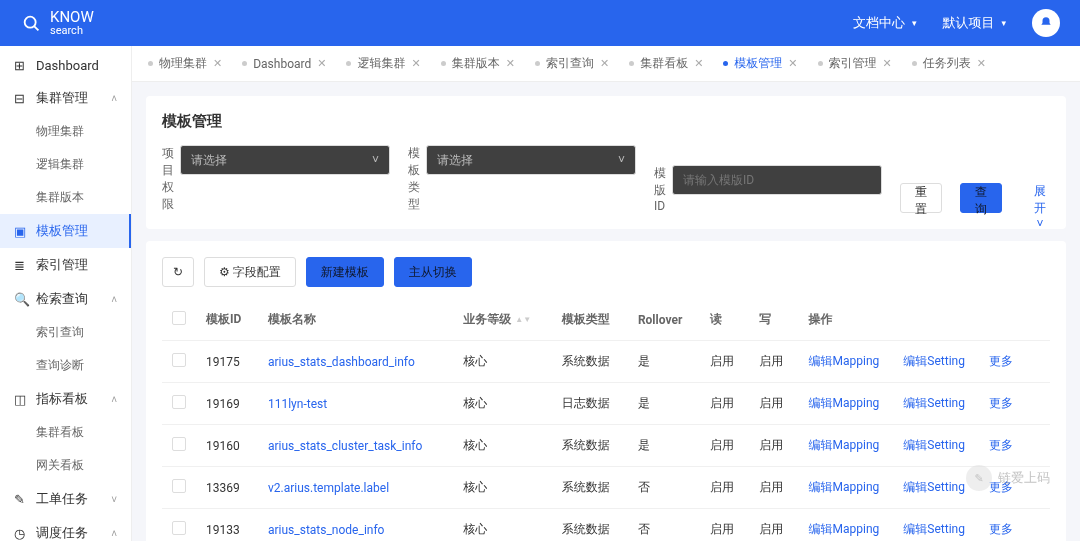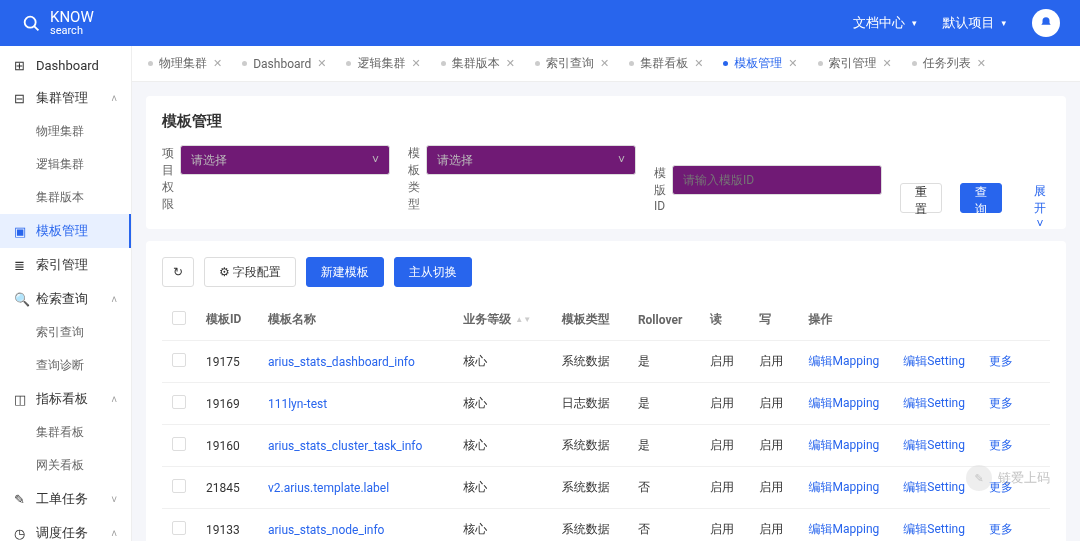--- a/index.html
+++ b/index.html
@@ -23,24 +23,24 @@
 .tab.active{color:#2865ed}
 .tab .dot{width:5px;height:5px;border-radius:50%;background:#ccc}
 .tab.active .dot{background:#2865ed}
 .tab .close{font-size:11px;color:#aaa}
 .content{flex:1;padding:14px;overflow-y:auto}
 .card{background:#fff;border-radius:4px;padding:16px;margin-bottom:12px}
 .page-title{font-size:15px;font-weight:600;margin-bottom:14px}
 .filters{display:flex;gap:18px;align-items:flex-end}
 .field{display:flex;gap:6px}
 .field label{font-size:12px;color:#666}
-.select,.input{height:30px;border:1px solid #ddd;border-radius:3px;padding:0 10px;font-size:12px;color:#bbb;background:#701a75;display:flex;align-items:center;justify-content:space-between;min-width:210px}
+.select,.input{height:30px;border:1px solid #ddd;border-radius:3px;padding:0 10px;font-size:12px;color:#bbb;background:#404040;display:flex;align-items:center;justify-content:space-between;min-width:210px}
 .input{min-width:210px}
 .btn{height:30px;padding:0 14px;border:1px solid #ddd;border-radius:3px;background:#fff;cursor:pointer;font-size:12px;color:#333}
-.btn.primary{background:#2865ed;color:#ffffff;border-color:#2865ed}
+.btn.primary{background:#2865ed;color:#0f172a;border-color:#2865ed}
 .btn.ghost{color:#2865ed;border:none;background:none}
 .toolbar{display:flex;align-items:center;gap:10px;margin-bottom:12px}
 .toolbar .btn.icon{width:32px;padding:0}
 table{width:100%;border-collapse:collapse;font-size:12px}
 th,td{text-align:left;padding:12px 10px;border-bottom:1px solid #f0f0f0}
 th{color:#666;font-weight:700}
 td{color:#333}
 .link{color:#2865ed;cursor:pointer}
 .actions{display:flex;gap:24px}
 .chk{width:14px;height:14px;border:1px solid #ddd;border-radius:2px;display:inline-block}
@@ -268,21 +268,21 @@
     <td>
                   <div class="actions">
       <span class="link">编辑Mapping</span>
       <span class="link">编辑Setting</span>
       <span class="link">更多</span>
     </div>
                 </td>
               </tr>
               <tr>
     <td><span class="chk"></span></td>
-    <td>21845</td>
+    <td>13369</td>
     <td style="position:relative"><span class="link">v2.arius.template.label</span></td>
     <td>核心</td>
     <td>系统数据</td>
     <td>否</td>
     <td>启用</td>
     <td>启用</td>
     <td>
                   <div class="actions">
       <span class="link">编辑Mapping</span>
       <span class="link">编辑Setting</span>

